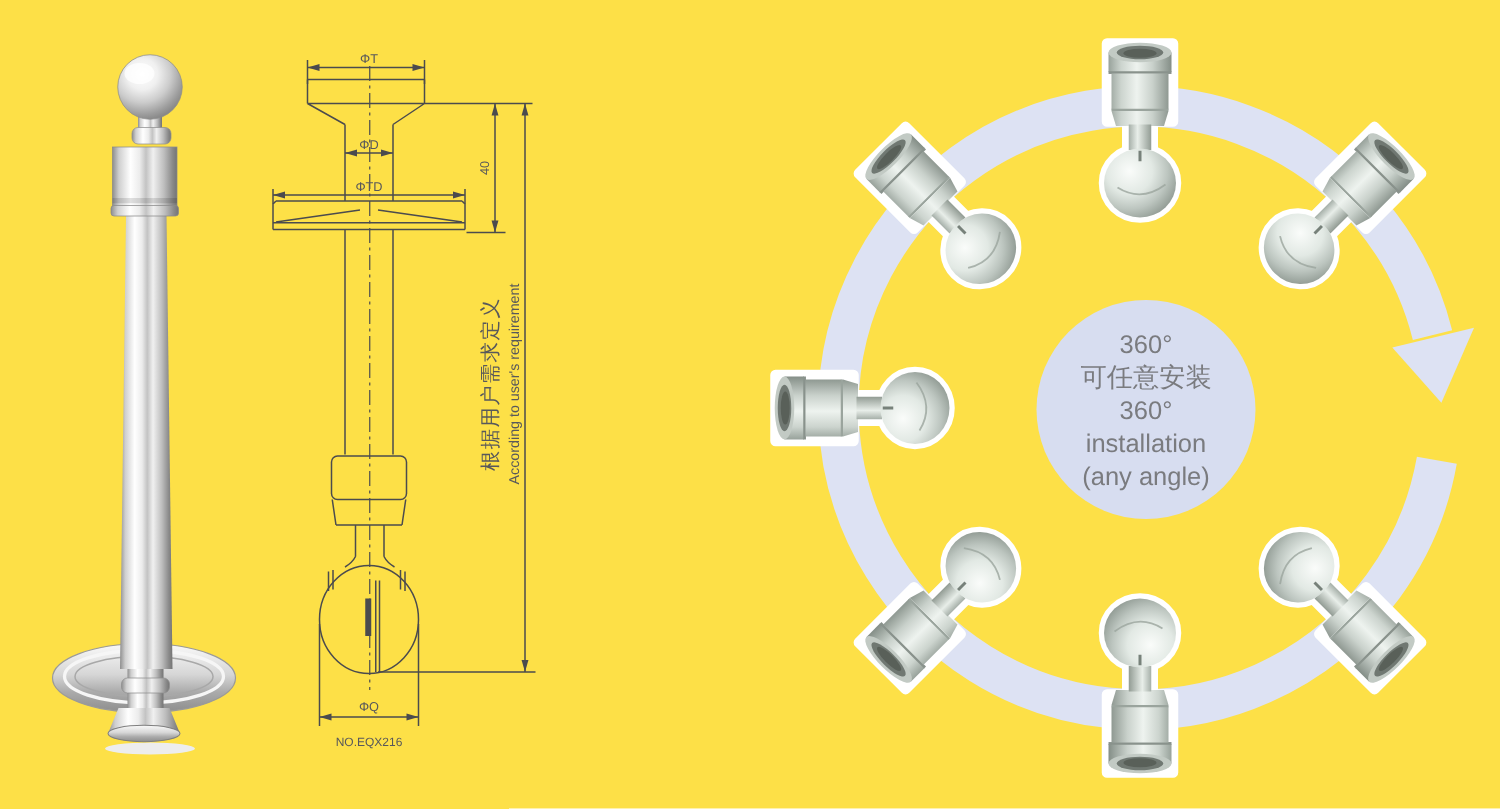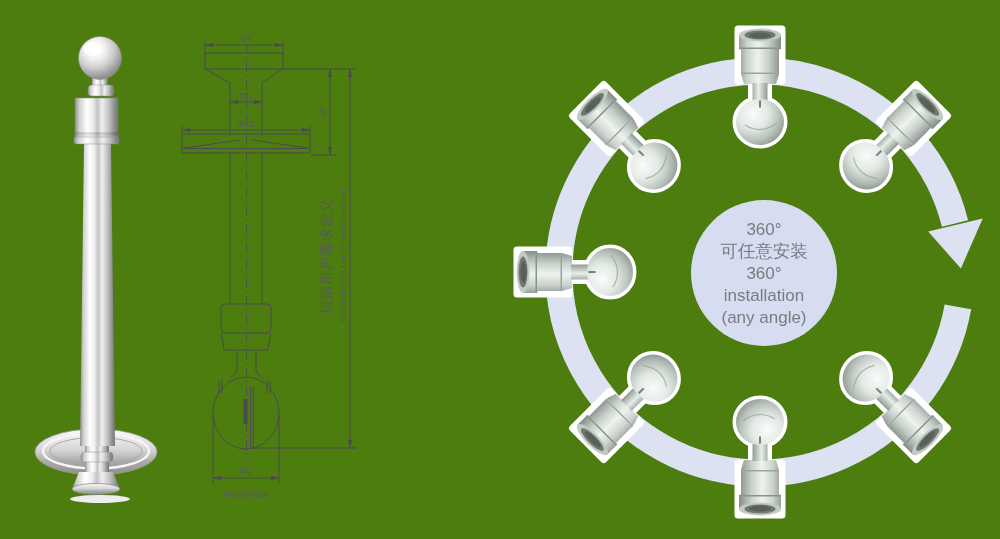--- a/index.html
+++ b/index.html
@@ -1,16 +1,16 @@
 <!DOCTYPE html>
 <html><head>
 <meta charset="utf-8">
 <style>
   html,body{margin:0;padding:0;background:#ffffff;}
-  #canvas{position:relative;width:1000px;height:539px;background:#4d7c0f;overflow:hidden;
+  #canvas{position:relative;width:1000px;height:539px;background:#fde047;overflow:hidden;
           font-family:"Liberation Sans", sans-serif;}
   svg{display:block;}
   text{font-family:"Liberation Sans", sans-serif;}
 </style>
 </head>
 <body>
 
 <div id="canvas">
 <svg width="1000" height="539" viewBox="0 0 1000 539">
   <defs>

